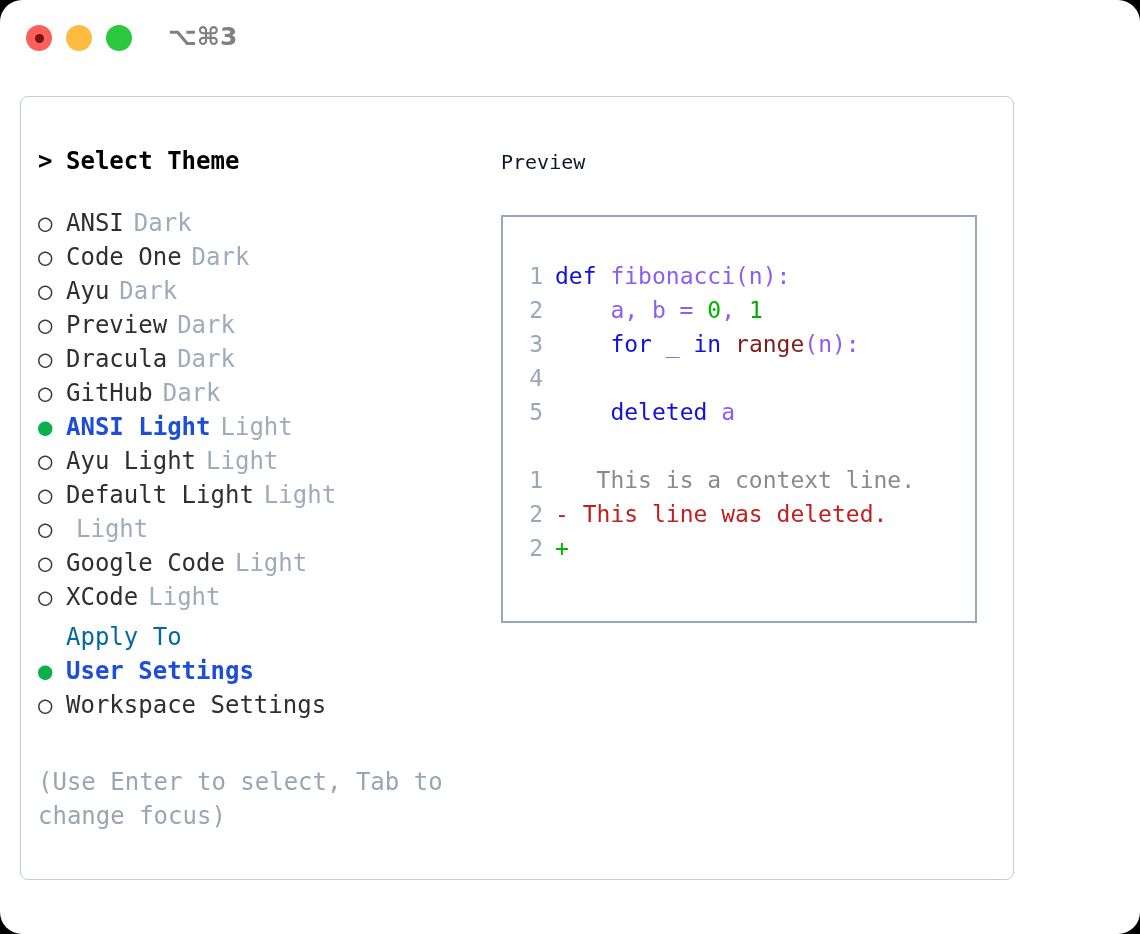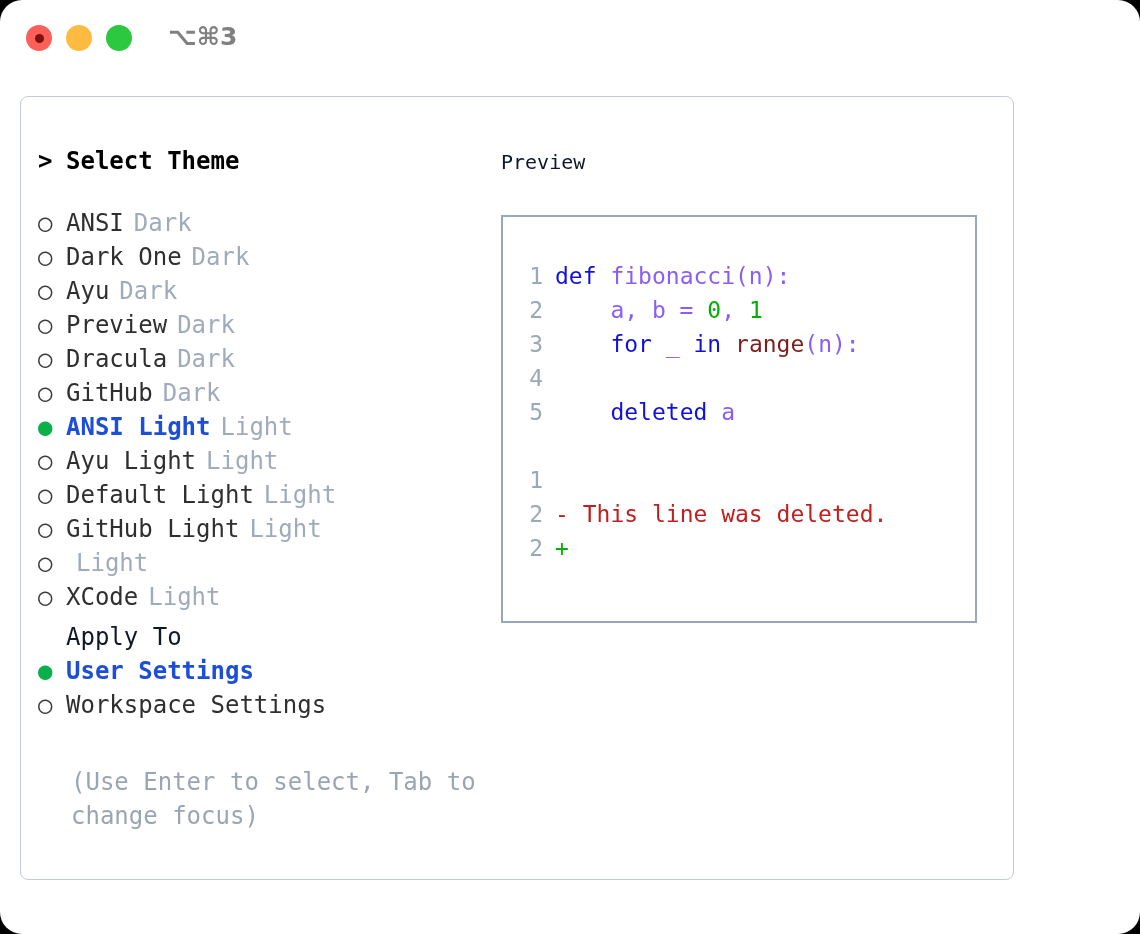--- a/index.html
+++ b/index.html
@@ -114,34 +114,33 @@
 
   .item-label { color: #2f2f2f; }
   .item-label.sel { color: #1d4ed8; font-weight: bold; }
   .item-tag {
     color: #9fabbb;
     margin-left: 10px;
     margin-top: 28px;
   }
 
   .section-label {
-    color: #0f172a;
+    color: #0369a1;
     padding-left: 28px;
   }
 
   .hint {
     position: absolute;
     left: 17px;
     top: 668px;
     width: 420px;
     font-size: 24px;
     line-height: 34px;
     color: #9aa5b4;
     white-space: pre-wrap;
-    margin-left: 33px;
   }
 
   
   .right-col {
     position: absolute;
     left: 480px;
     top: 50px;
     width: 490px;
   }
   .preview-title {
@@ -208,30 +207,30 @@
 
     <div class="left-col">
 
       <div class="row header-row">
         <span class="bullet">&gt;</span>
         <span>Select Theme</span>
       </div>
 
       <div id="theme-items">
           <div class="row"><span class="bullet">○</span><span class="item-label">ANSI</span><span class="item-tag">Dark</span></div>
-          <div class="row"><span class="bullet">○</span><span class="item-label">Dark One</span><span class="item-tag">Dark</span></div>
+          <div class="row"><span class="bullet">○</span><span class="item-label">Code One</span><span class="item-tag">Dark</span></div>
           <div class="row"><span class="bullet">○</span><span class="item-label">Ayu</span><span class="item-tag">Dark</span></div>
           <div class="row"><span class="bullet">○</span><span class="item-label">Preview</span><span class="item-tag">Dark</span></div>
           <div class="row"><span class="bullet">○</span><span class="item-label">Dracula</span><span class="item-tag">Dark</span></div>
           <div class="row"><span class="bullet">○</span><span class="item-label">GitHub</span><span class="item-tag">Dark</span></div>
           <div class="row"><span class="bullet dot-filled">●</span><span class="item-label sel">ANSI Light</span><span class="item-tag">Light</span></div>
           <div class="row"><span class="bullet">○</span><span class="item-label">Ayu Light</span><span class="item-tag">Light</span></div>
           <div class="row"><span class="bullet">○</span><span class="item-label">Default Light</span><span class="item-tag">Light</span></div>
-          <div class="row"><span class="bullet">○</span><span class="item-label">GitHub Light</span><span class="item-tag">Light</span></div>
           <div class="row"><span class="bullet">○</span><span class="item-tag">Light</span></div>
+          <div class="row"><span class="bullet">○</span><span class="item-label">Google Code</span><span class="item-tag">Light</span></div>
           <div class="row"><span class="bullet">○</span><span class="item-label">XCode</span><span class="item-tag">Light</span></div>
         </div>
 
       <div style="height:34px"></div>
 
       <div class="row">
         <span class="section-label">Apply To</span>
       </div>
 
       <div id="apply-items">
@@ -249,21 +248,21 @@
         <div class="code-inner">
           <div id="code-lines">
               <div class="code-line"><span class="lineno">1</span><span class="code-text"><span class="tok-kw">def </span><span class="tok-plain">fibonacci(n):</span></span></div>
               <div class="code-line"><span class="lineno">2</span><span class="code-text"><span class="tok-plain">    a, b = </span><span class="tok-num">0</span><span class="tok-plain">, </span><span class="tok-num">1</span></span></div>
               <div class="code-line"><span class="lineno">3</span><span class="code-text"><span class="tok-plain">    </span><span class="tok-kw">for</span><span class="tok-plain"> _ </span><span class="tok-kw">in</span><span class="tok-plain"> </span><span class="tok-fn">range</span><span class="tok-plain">(n):</span></span></div>
               <div class="code-line"><span class="lineno">4</span></div>
               <div class="code-line"><span class="lineno">5</span><span class="code-text"><span class="tok-plain">    </span><span class="tok-kw">deleted</span><span class="tok-plain"> a</span></span></div>
             </div>
           <div class="diff-gap"></div>
           <div id="diff-lines">
-              <div class="code-line"><span class="lineno">1</span><span class="diff-ctx" style="white-space: pre;"> </span></div>
+              <div class="code-line"><span class="lineno">1</span><span class="diff-ctx" style="white-space: pre;"> </span><span class="diff-ctx code-text">  This is a context line.</span></div>
               <div class="code-line"><span class="lineno">2</span><span class="diff-del" style="white-space: pre;">-</span><span class="diff-del code-text"> This line was deleted.</span></div>
               <div class="code-line"><span class="lineno">2</span><span class="diff-add" style="white-space: pre;">+</span></div>
             </div>
         </div>
       </div>
     </div>
 
   </div>
 </div>
 

